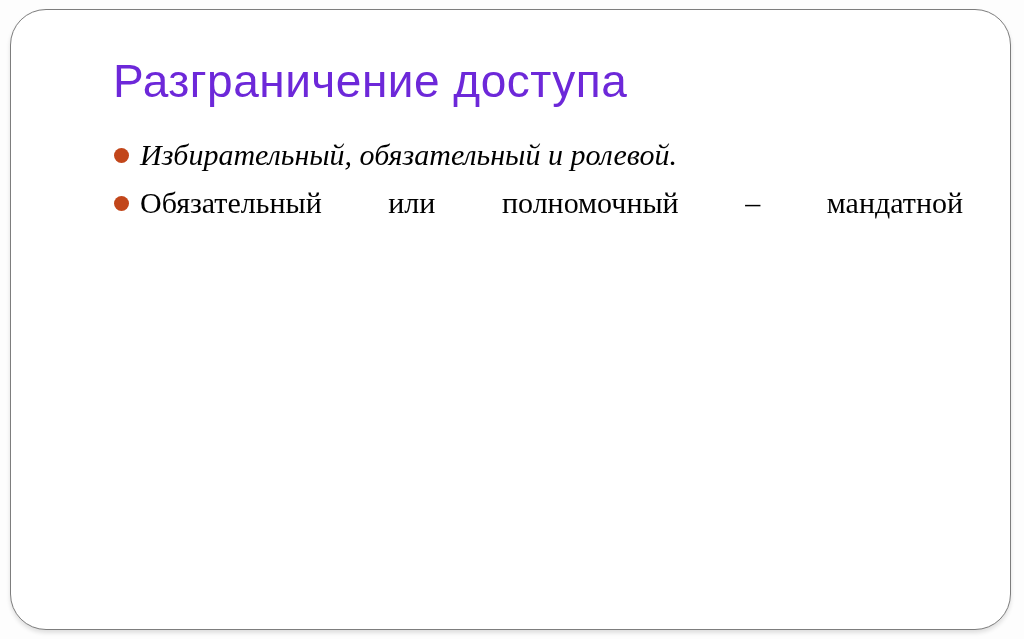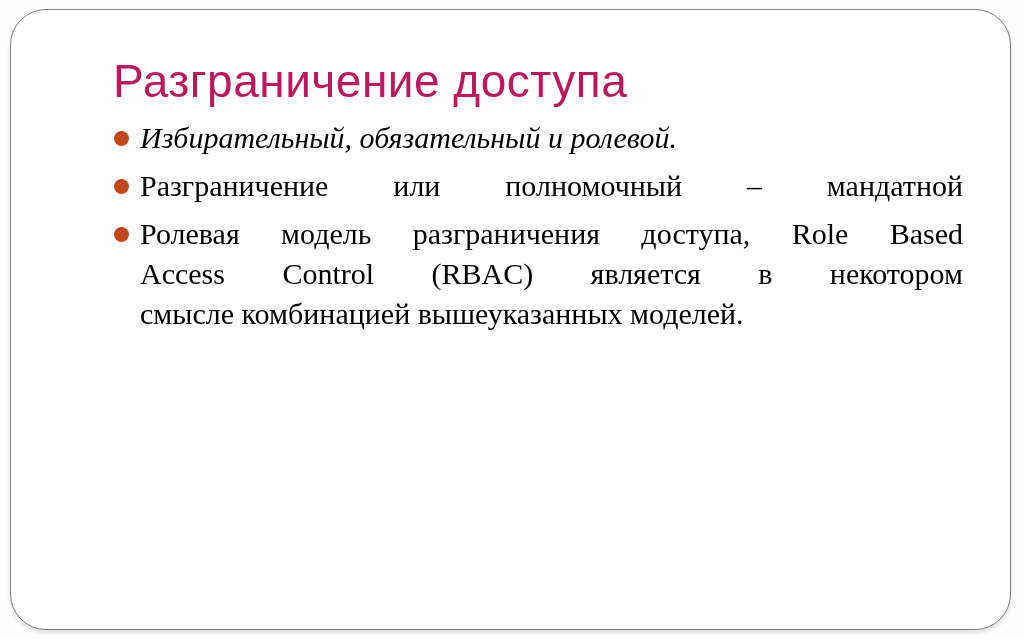--- a/index.html
+++ b/index.html
@@ -27,28 +27,28 @@
   }
 
   .slide-title {
     position: absolute;
     left: 113px;
     top: 54px;
     font-family: "Liberation Sans", sans-serif;
     font-size: 46px;
     line-height: 1.2;
     letter-spacing: 0.5px;
-    color: #be185d;
+    color: #6d28d9;
     white-space: nowrap;
   }
 
   .content {
     position: absolute;
     left: 113px;
-    top: 118px;
+    top: 135px;
     width: 850px;
   }
 
   .bullet-item {
     position: relative;
     padding-left: 27px;
     font-size: 30px;
     line-height: 40px;
     color: #000000;
     margin-bottom: 8px;
@@ -81,24 +81,18 @@
   <div class="content">
 
     <div class="bullet-item italic">
       <span class="bullet-marker"></span>
       <div class="line">Избирательный, обязательный и ролевой.</div>
     </div>
 
 
     <div class="bullet-item">
       <span class="bullet-marker"></span>
-      <div class="line j">Разграничение или полномочный – мандатной</div>
+      <div class="line j">Обязательный или полномочный – мандатной</div>
     </div>
 
-    <div class="bullet-item">
-      <span class="bullet-marker"></span>
-      <div class="line j">Ролевая модель разграничения доступа, Role Based</div>
-      <div class="line j">Access Control (RBAC) является в некотором</div>
-      <div class="line">смысле комбинацией вышеуказанных моделей.</div>
-    </div>
 
   </div>
 </div>
 
 </body></html>

